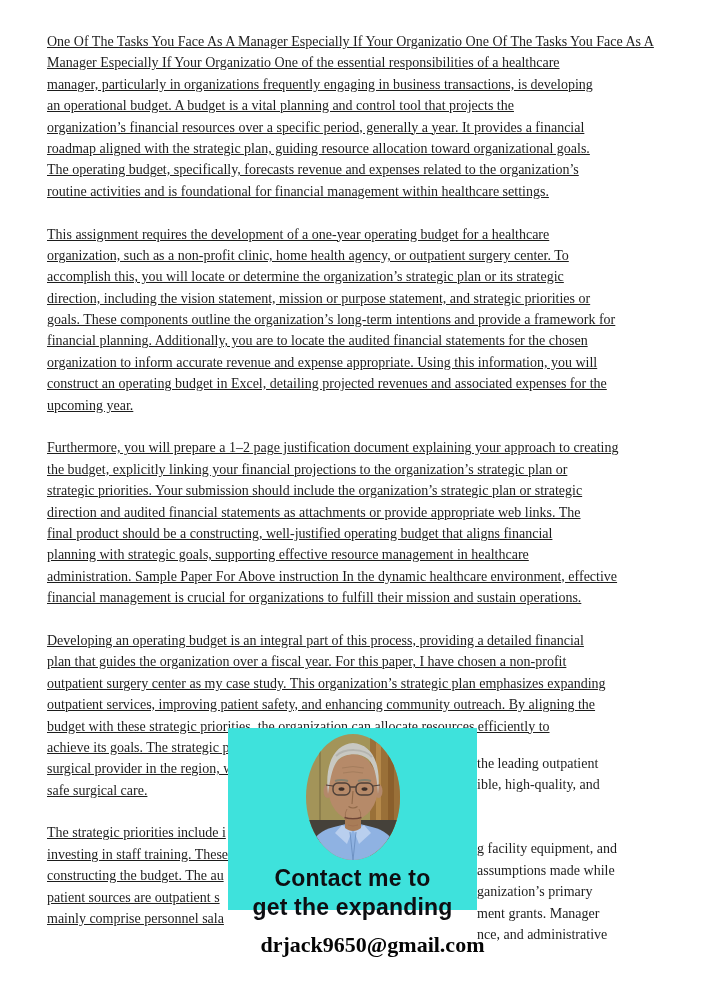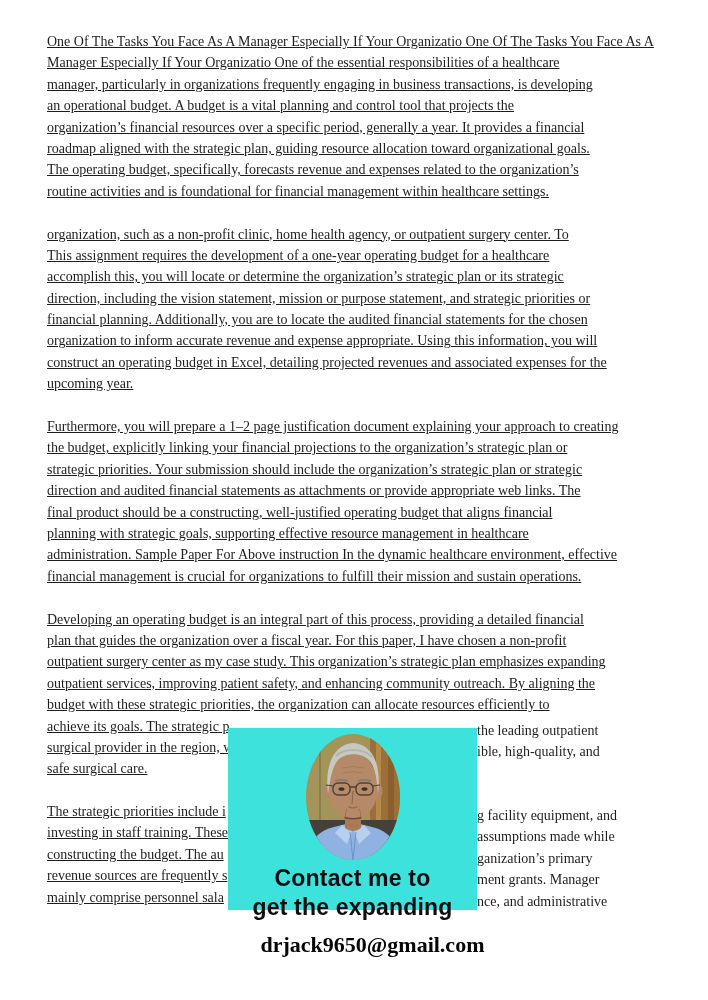--- a/index.html
+++ b/index.html
@@ -25,21 +25,21 @@
   .paragraph { margin: 0 0 21.4px 0; }
   .line {
     position: relative;
     height: 21.4px;
     white-space: nowrap;
     text-decoration: underline;
   }
   .frag-right {
     position: absolute;
     left: 430px;
-    top: 4px;
+    top: 16px;
     white-space: nowrap;
   }
   .overlay {
     position: absolute;
     left: 228px; top: 728px;
     width: 249px; height: 182px;
     background: #3ee2dc;
     text-align: center;
   }
   .photo {
@@ -80,24 +80,25 @@
         <div class="line">One Of The Tasks You Face As A Manager Especially If Your Organizatio One Of The Tasks You Face As A</div>
         <div class="line">Manager Especially If Your Organizatio One of the essential responsibilities of a healthcare</div>
         <div class="line">manager, particularly in organizations frequently engaging in business transactions, is developing</div>
         <div class="line">an operational budget. A budget is a vital planning and control tool that projects the</div>
         <div class="line">organization’s financial resources over a specific period, generally a year. It provides a financial</div>
         <div class="line">roadmap aligned with the strategic plan, guiding resource allocation toward organizational goals.</div>
         <div class="line">The operating budget, specifically, forecasts revenue and expenses related to the organization’s</div>
         <div class="line">routine activities and is foundational for financial management within healthcare settings.</div>
       </div>
       <div class="paragraph">
+        <div class="line">This assignment requires the development of a one-year operating budget for a healthcare</div>
         <div class="line">organization, such as a non-profit clinic, home health agency, or outpatient surgery center. To</div>
-        <div class="line">This assignment requires the development of a one-year operating budget for a healthcare</div>
         <div class="line">accomplish this, you will locate or determine the organization’s strategic plan or its strategic</div>
         <div class="line">direction, including the vision statement, mission or purpose statement, and strategic priorities or</div>
+        <div class="line">goals. These components outline the organization’s long-term intentions and provide a framework for</div>
         <div class="line">financial planning. Additionally, you are to locate the audited financial statements for the chosen</div>
         <div class="line">organization to inform accurate revenue and expense appropriate. Using this information, you will</div>
         <div class="line">construct an operating budget in Excel, detailing projected revenues and associated expenses for the</div>
         <div class="line">upcoming year.</div>
       </div>
       <div class="paragraph">
         <div class="line">Furthermore, you will prepare a 1–2 page justification document explaining your approach to creating</div>
         <div class="line">the budget, explicitly linking your financial projections to the organization’s strategic plan or</div>
         <div class="line">strategic priorities. Your submission should include the organization’s strategic plan or strategic</div>
         <div class="line">direction and audited financial statements as attachments or provide appropriate web links. The</div>
@@ -113,21 +114,21 @@
         <div class="line">outpatient services, improving patient safety, and enhancing community outreach. By aligning the</div>
         <div class="line">budget with these strategic priorities, the organization can allocate resources efficiently to</div>
         <div class="line"><span class="frag-left">achieve its goals. The strategic p</span><span class="frag-right">the leading outpatient</span></div>
         <div class="line"><span class="frag-left">surgical provider in the region, w</span><span class="frag-right">ible, high-quality, and</span></div>
         <div class="line">safe surgical care.</div>
       </div>
       <div class="paragraph">
         <div class="line"><span class="frag-left">The strategic priorities include i</span><span class="frag-right">g facility equipment, and</span></div>
         <div class="line"><span class="frag-left">investing in staff training. These</span><span class="frag-right">assumptions made while</span></div>
         <div class="line"><span class="frag-left">constructing the budget. The au</span><span class="frag-right">ganization’s primary</span></div>
-        <div class="line"><span class="frag-left">revenue sources are frequently s</span><span class="frag-right">ment grants. Manager</span></div>
+        <div class="line"><span class="frag-left">patient sources are outpatient s</span><span class="frag-right">ment grants. Manager</span></div>
         <div class="line"><span class="frag-left">mainly comprise personnel sala</span><span class="frag-right">nce, and administrative</span></div>
       </div>
     </div>
 
   <div class="overlay" style="background: rgb(62, 226, 220);">
     <div class="photo">
       <svg viewBox="0 0 94 126" xmlns="http://www.w3.org/2000/svg">
         <defs>
           <clipPath id="ovalClip">
               <ellipse cx="47" cy="63" rx="47" ry="63"></ellipse>

